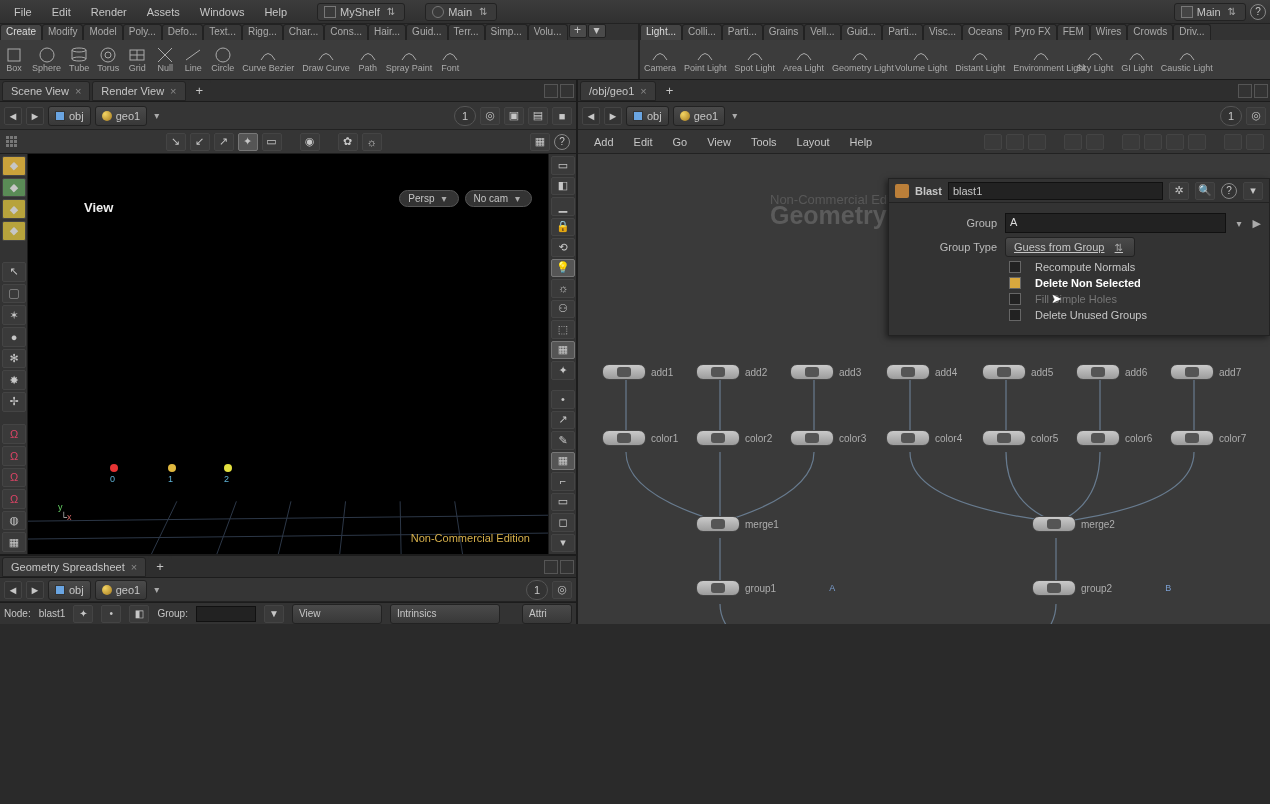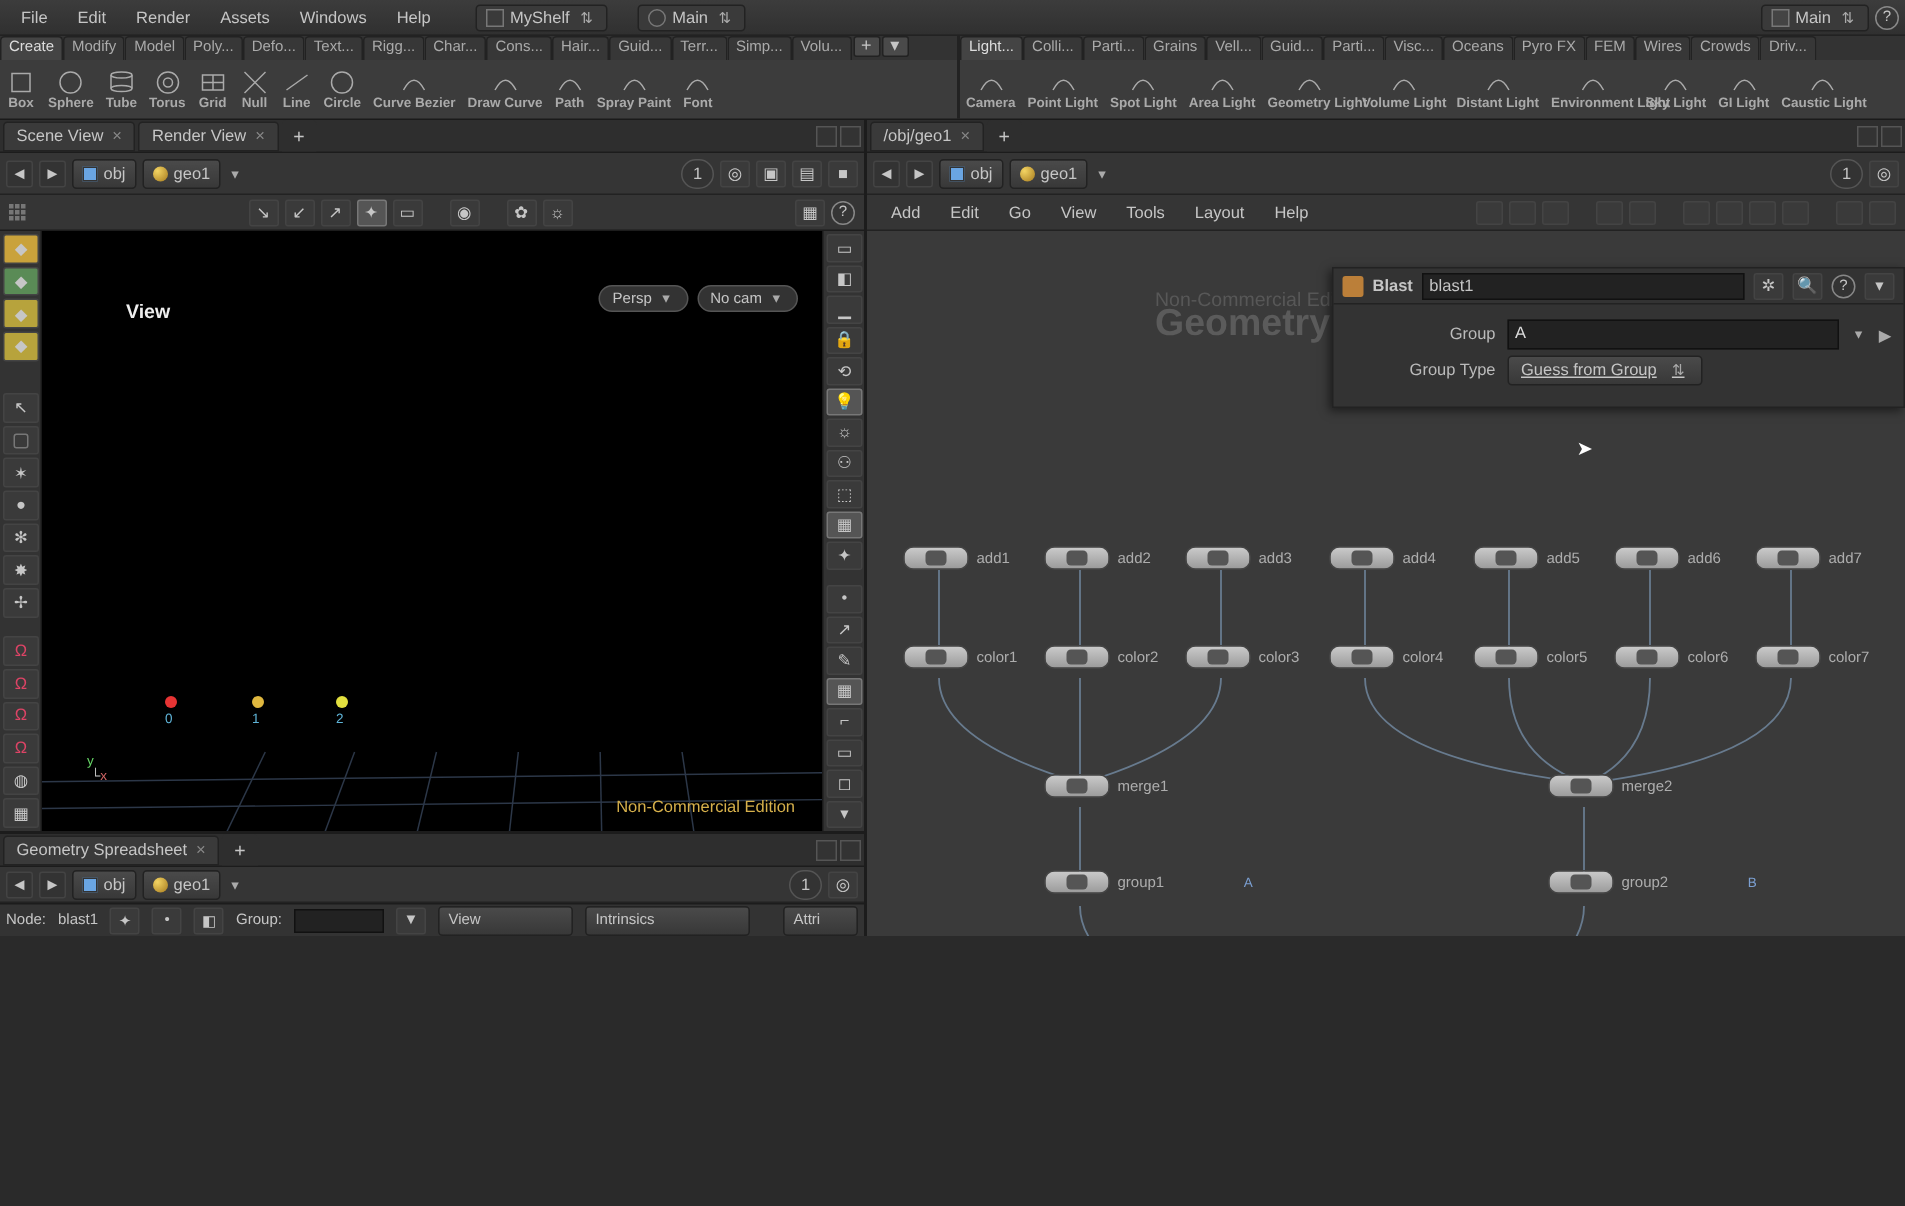--- a/index.html
+++ b/index.html
@@ -37,21 +37,21 @@
   .shelf-half.left { width: 640px; border-right:2px solid #222;}
   .shelf-half.right { flex:1; }
   .shelf-tabs { display:flex; height:16px; gap:0; overflow:hidden;position:relative;}
   .shelf-tab {
     font-size:10px; padding:1px 5px; background:#373737; border:1px solid #222;
     border-bottom:none; border-radius:3px 3px 0 0; color:#aaa; white-space:nowrap;
     cursor:default;
   }
   .shelf-tab.active { background:#444; color:#ddd; }
   .shelf-add-btn { background:#4a4a4a; border:1px solid #222;border-radius:2px;width:18px;height:14px;text-align:center;font-size:12px;cursor:pointer;line-height:10px;margin-left:1px;}
-  .shelf-items { display:flex; height:40px; background:#3c3c3c; align-items:center; overflow:hidden;font-weight:bold;}
+  .shelf-items { display:flex; height:40px; background:#3c3c3c; align-items:center; overflow:hidden;}
   .shelf-tool { display:flex;flex-direction:column;align-items:center;padding:2px 4px;cursor:pointer;}
   .shelf-tool .ico { width:20px;height:18px;display:flex;align-items:center;justify-content:center;}
   .shelf-tool .lbl { font-size:9px; color:#aaa; white-space:nowrap;max-width:55px;text-align:center;}
   svg.primshape { stroke:#aaa; fill:none; stroke-width:1;}
   
   .workspace { display:flex; height:544px; }
   .left-pane { width:578px; display:flex; flex-direction:column; border-right:2px solid #1c1c1c;}
   .right-pane { flex:1; display:flex; flex-direction:column; }
 
   .panetabs { height:22px; background:#2e2e2e;display:flex;align-items:center;border-bottom:1px solid #1c1c1c;padding:0 2px;}
@@ -851,18 +851,36 @@
             <span class="chev">▾</span>
             <span style="color:#aaa">▶</span>
           </div>
           <div class="prow">
             <div class="plabel">Group Type</div>
             <div class="pselect">
               <span>Guess from Group</span>
               <span class="chev" style="margin-left:auto">⇅</span>
             </div>
           </div>
+          <div id="param-opts">
+              <div class="prow" style="padding-left: 112px;">
+                <span class="pcheck"></span>
+                <span class="pcheck-lbl">Recompute Normals</span>
+              </div>
+              <div class="prow" style="padding-left: 112px;">
+                <span class="pcheck on"></span>
+                <span class="pcheck-lbl bold">Delete Non Selected</span>
+              </div>
+              <div class="prow" style="padding-left: 112px;">
+                <span class="pcheck"></span>
+                <span class="pcheck-lbl dim">Fill Simple Holes</span>
+              </div>
+              <div class="prow" style="padding-left: 112px;">
+                <span class="pcheck"></span>
+                <span class="pcheck-lbl">Delete Unused Groups</span>
+              </div>
+            </div>
         </div>
         <div class="cursor-ptr">➤</div>
       </div>
     </div>
   </div>
 </div>
 
 </body></html>

